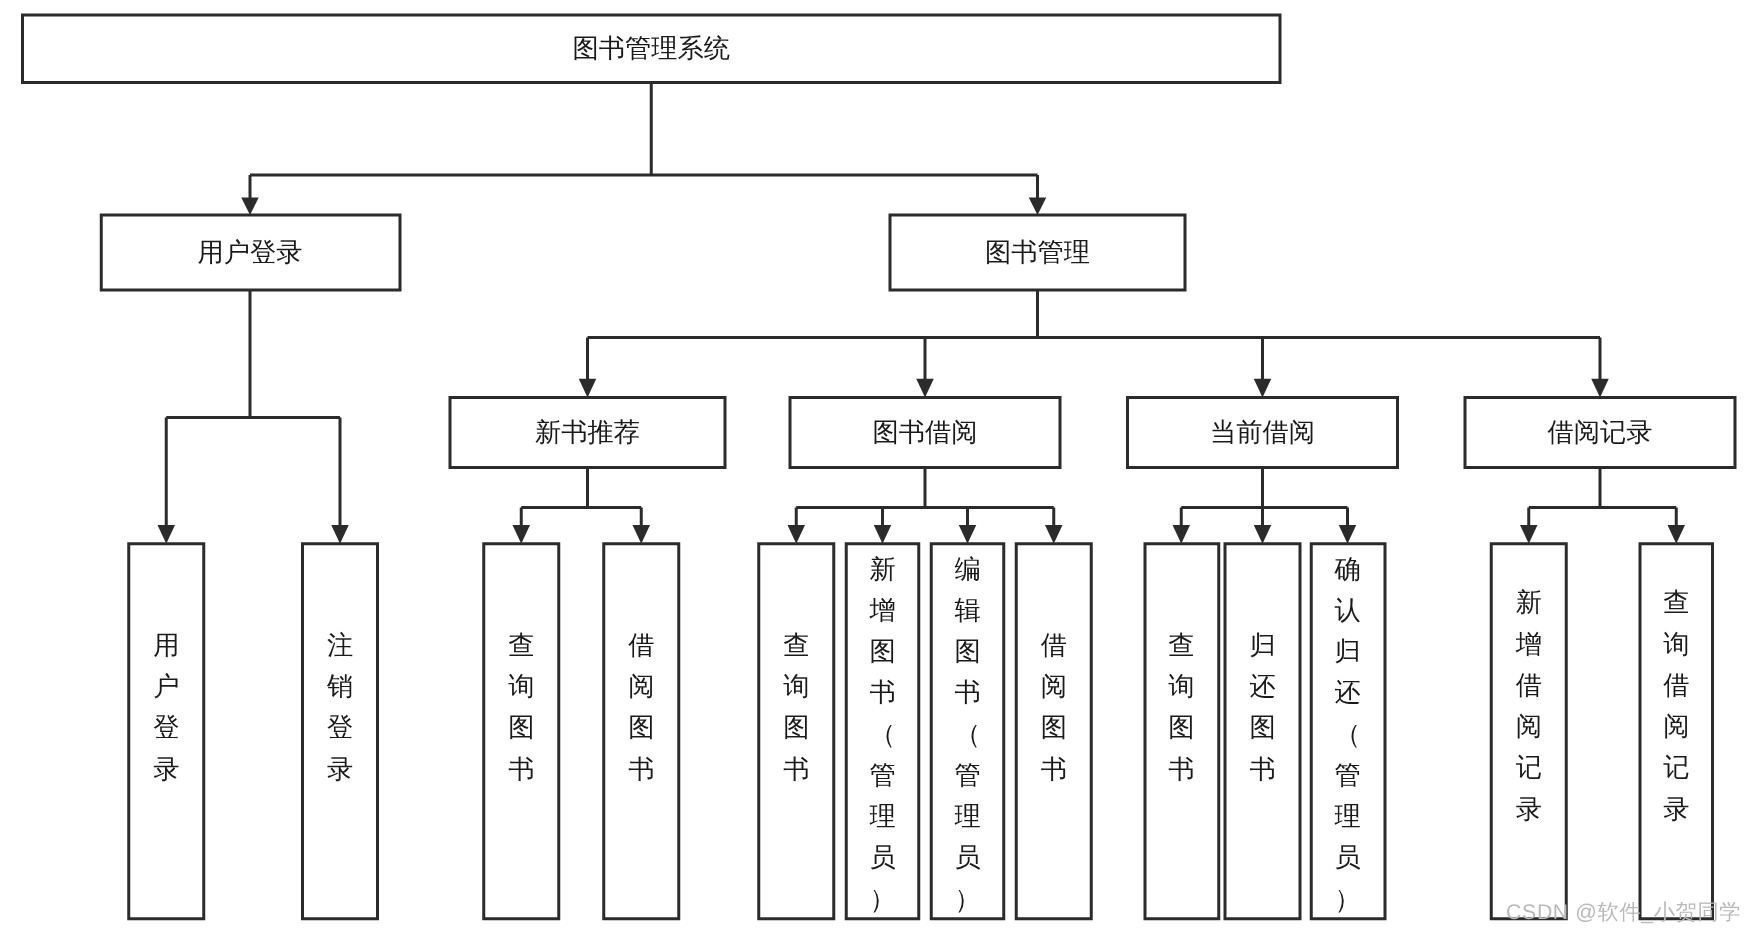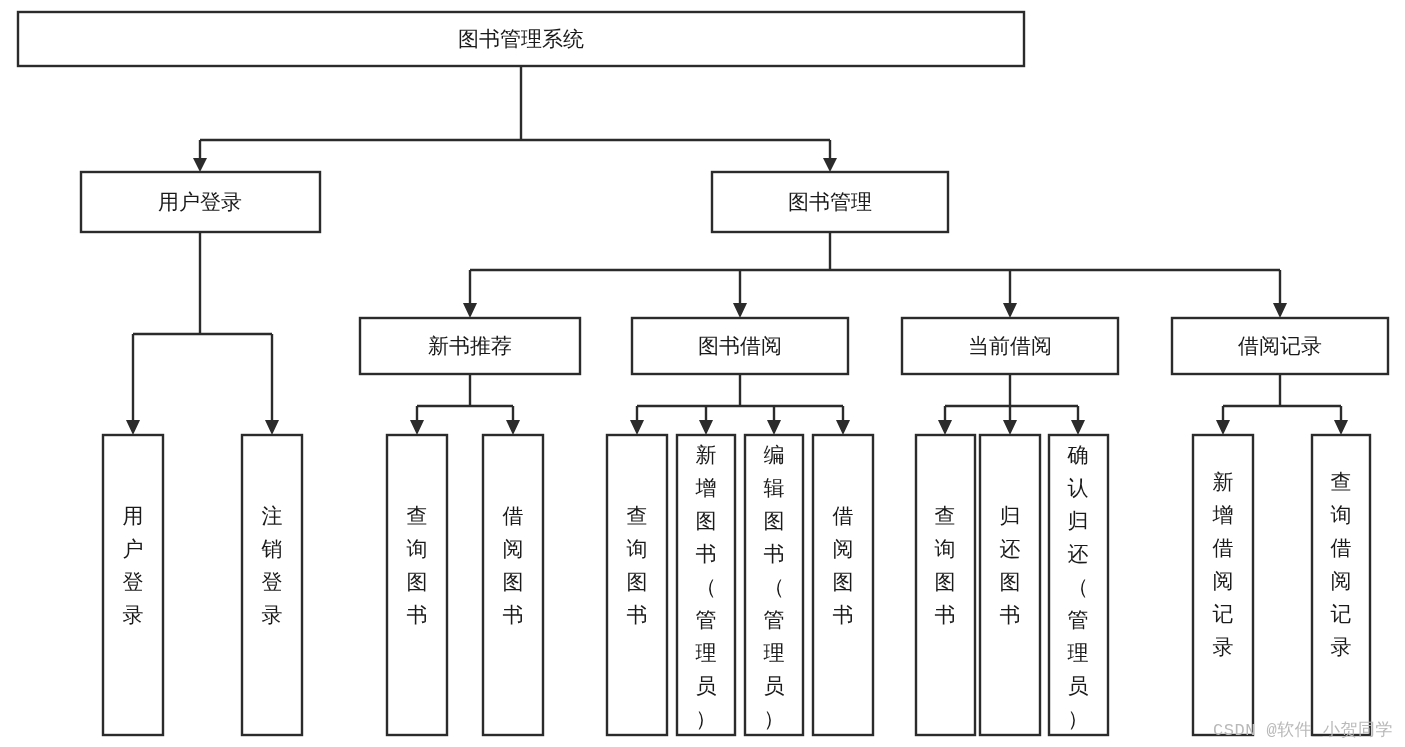--- a/index.html
+++ b/index.html
@@ -52,21 +52,21 @@
   .leaf-label {
     font-family: "Liberation Sans", "DejaVu Sans", sans-serif;
     fill: #1a1a1a;
     font-size: 21px;
     text-anchor: middle;
   }
   .watermark {
     position: absolute;
     right: 12px;
     bottom: 6px;
-    font-family: Liberation Mono, monospace;
+    font-family: Liberation Sans, sans-serif;
     font-size: 17px;
     color: #b9b9b9;
     white-space: nowrap;
     letter-spacing: 0.5px;
   }
 </style>
 </head>
 <body>
 
 <div id="diagram-root">

